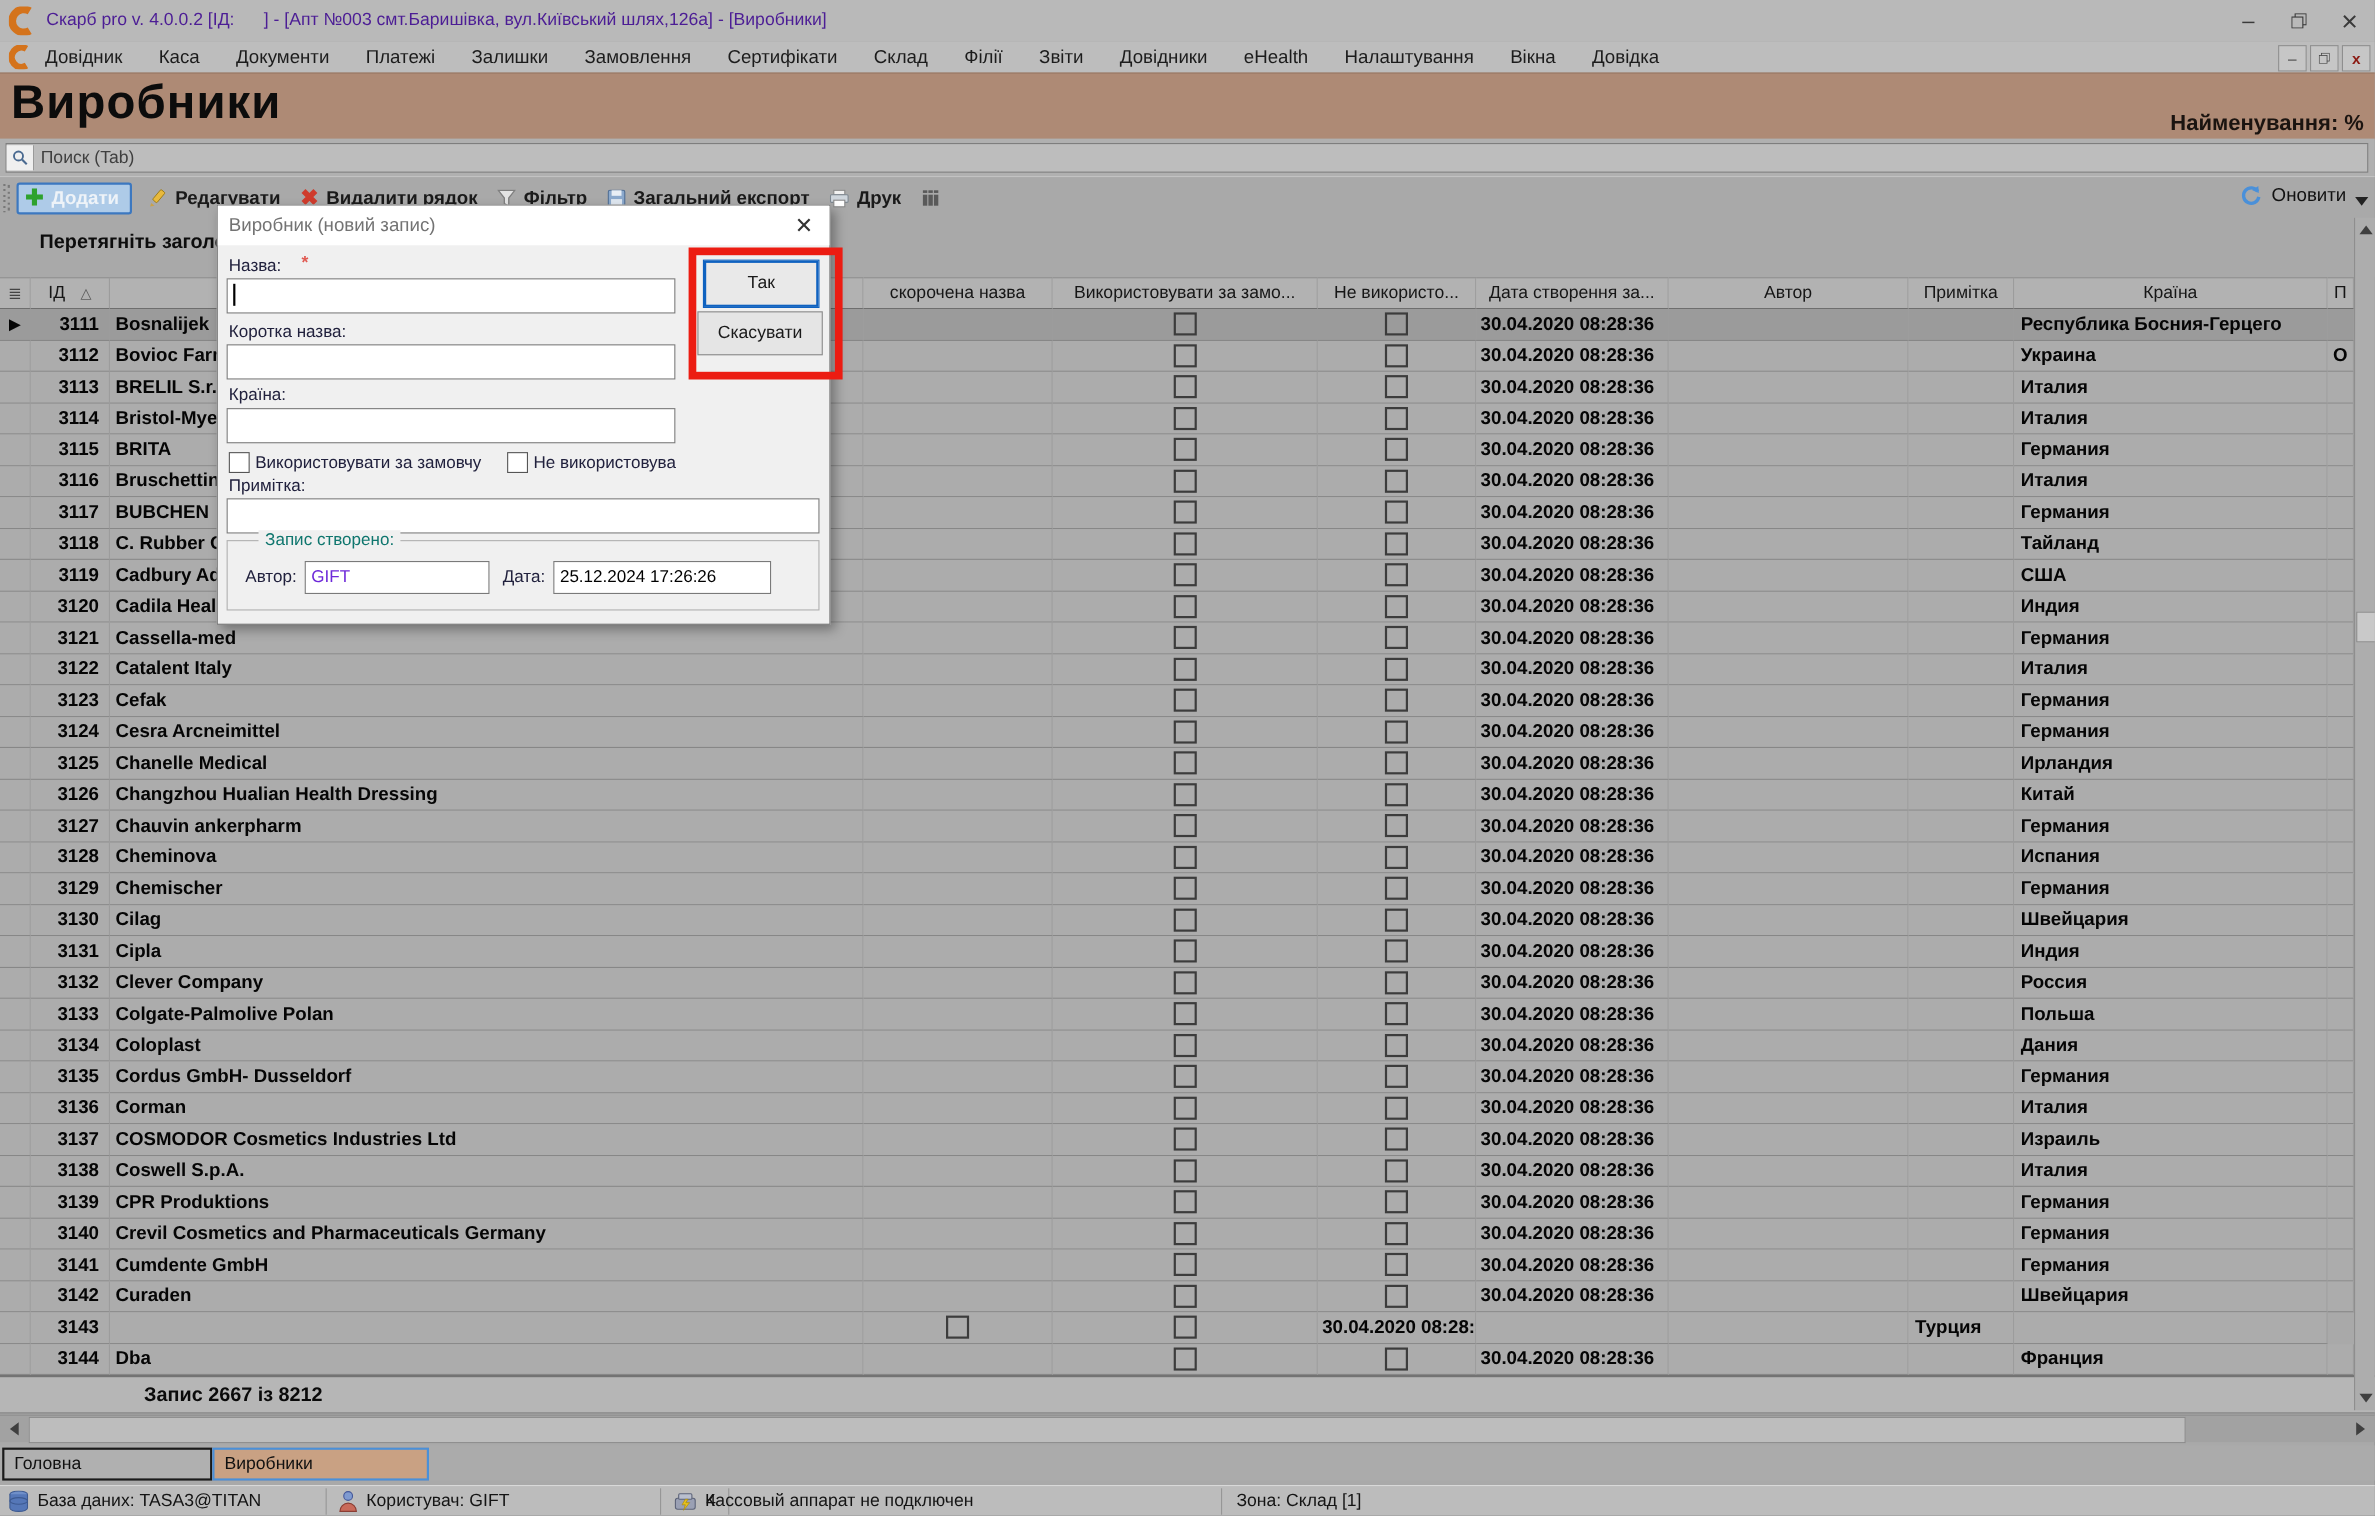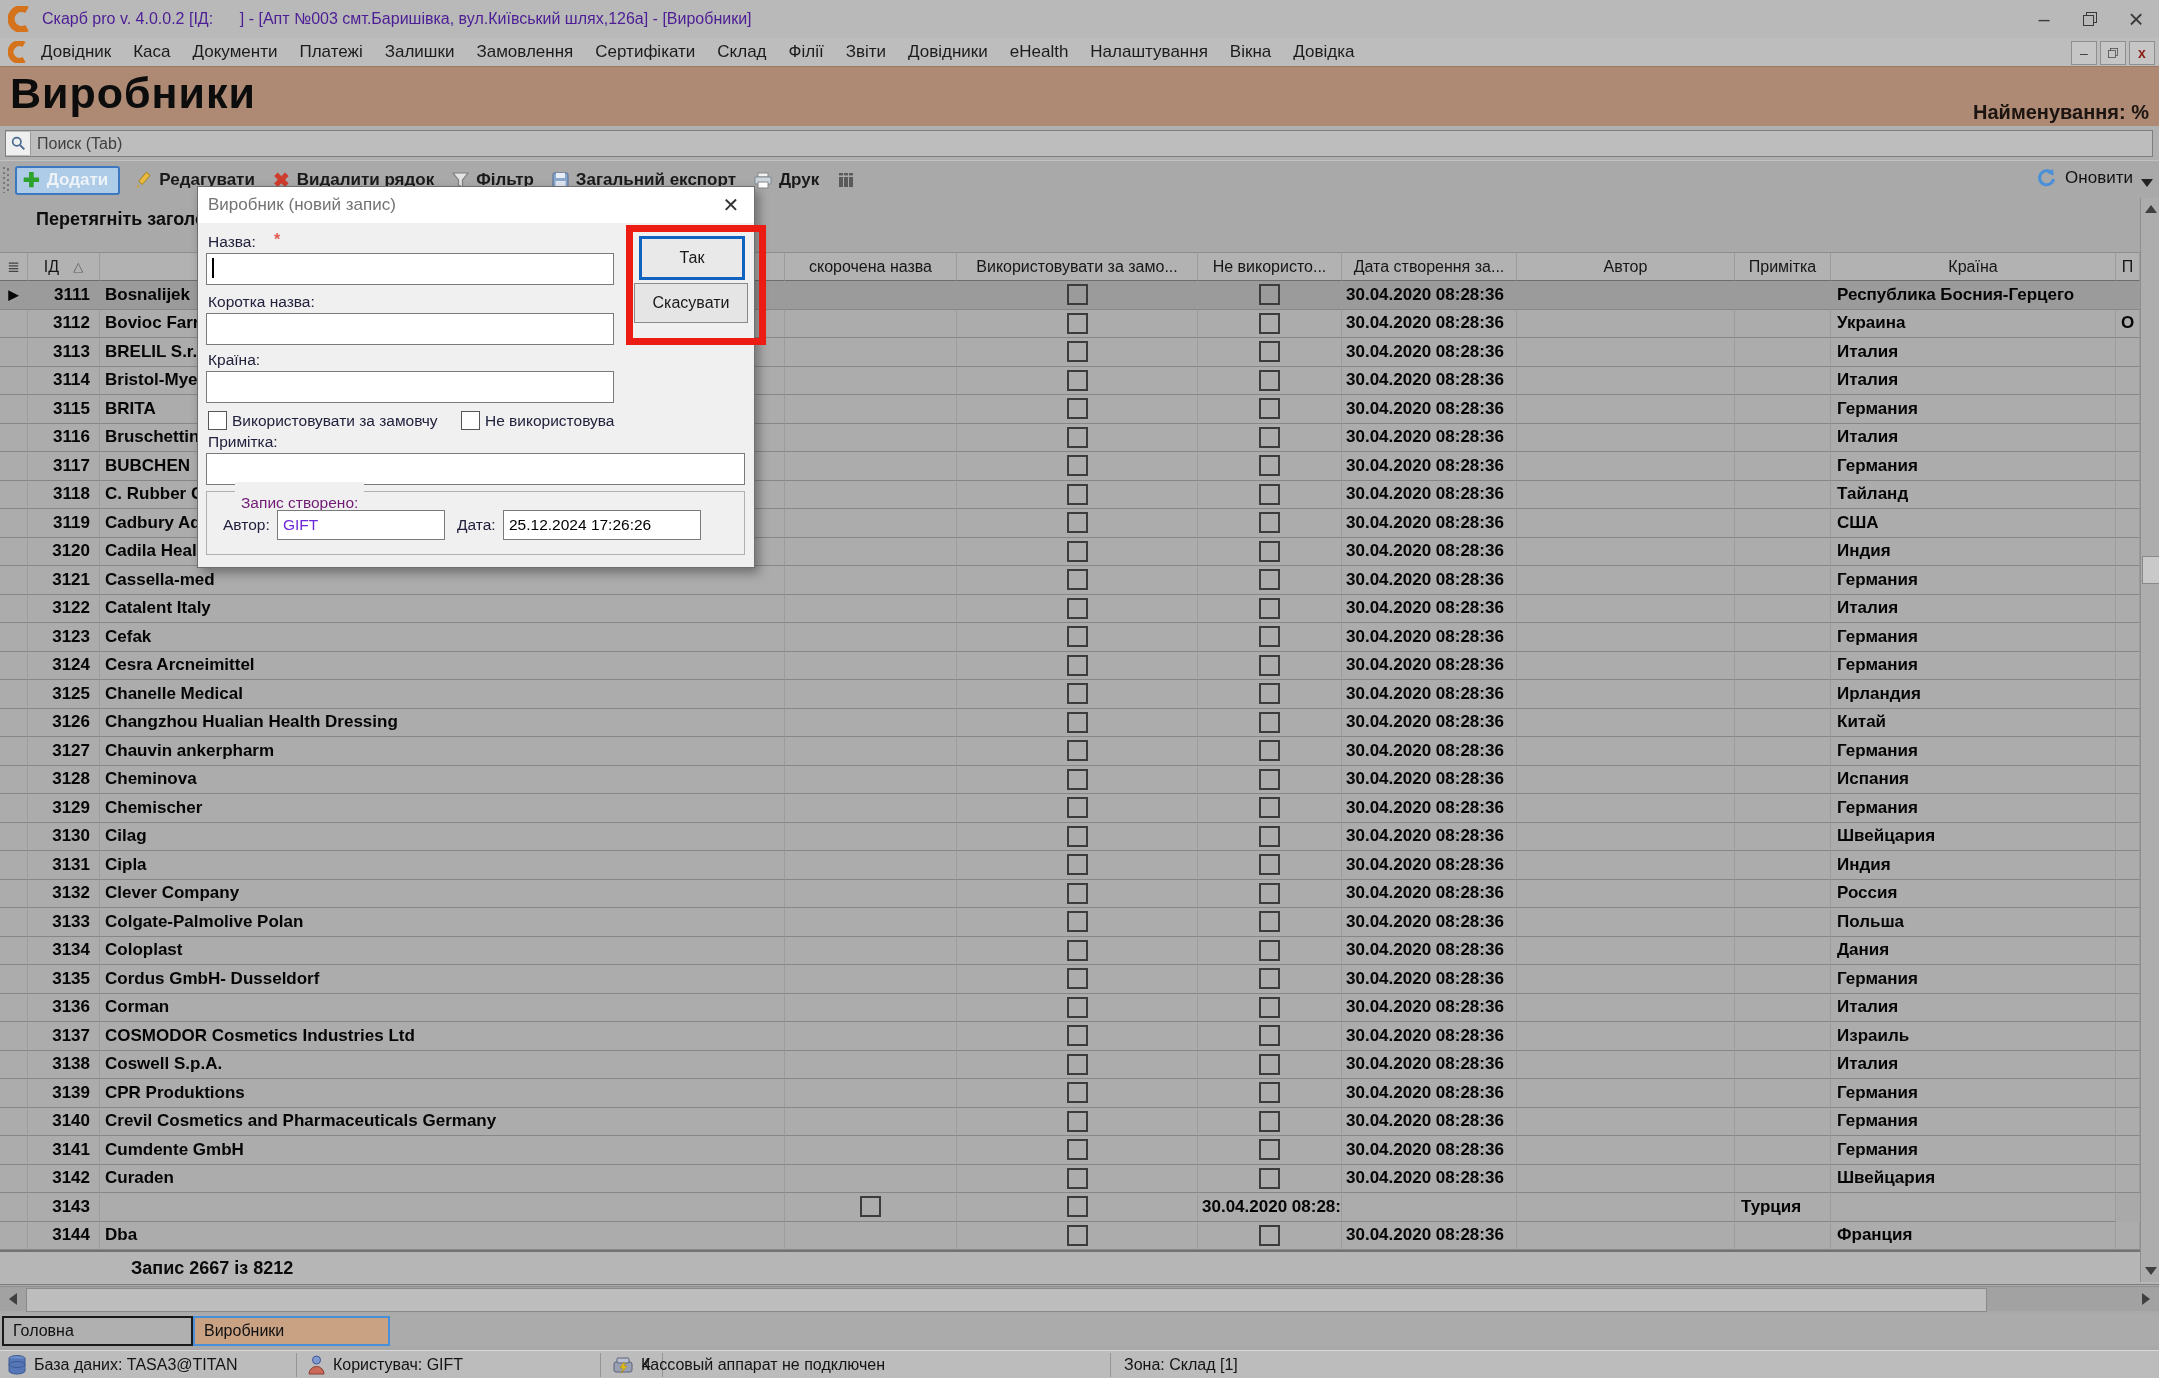--- a/index.html
+++ b/index.html
@@ -119,22 +119,22 @@
   .dinput{position:absolute;background:#fff;border:1px solid #7a7a7a;}
   .caret{position:absolute;left:5px;top:4px;width:1.5px;height:20px;background:#000;}
   .asterisk{position:absolute;left:76px;top:44px;color:#e05a52;font-size:16px;font-weight:bold;}
   .dbtn{position:absolute;display:flex;align-items:center;justify-content:center;font-size:16px;color:#1a1a1a;}
   #btn-ok{left:442px;top:50px;width:100px;height:38px;background:#e9e9e9;border:2px solid #0f62c0;
           box-shadow:0 0 0 1px #0f62c0;}
   #btn-cancel{left:436px;top:96px;width:112px;height:38px;background:#e5e5e5;border:1px solid #8a8a8a;}
   #red-annotation{position:absolute;left:428px;top:38px;width:126px;height:106px;border:7px solid #ec1c12;z-index:45;}
   .dcheck{position:absolute;width:17px;height:17px;background:#fff;border:1.5px solid #555;}
   #groupbox{position:absolute;left:8px;top:304px;width:537px;height:62px;border:1px solid #b0b0b0;}
-  #groupbox legend,.glegend{position:absolute;left:28px;top:-10px;background:#f0f0f0;padding:12px 6px;
-           font-size:15.5px;color:#701a75;}
+  #groupbox legend,.glegend{position:absolute;left:28px;top:-10px;background:#f0f0f0;padding:0 6px;
+           font-size:15.5px;color:#0f766e;}
 
   svg{display:block;}
 </style>
 </head>
 <body>
 
 <div id="screen">
 
   <div class="abs" id="titlebar">
     <span class="appicon">
@@ -154,21 +154,21 @@
       <div class="winbtn" style="font-size:26px;">×</div>
     </div>
   </div>
 
   <div class="abs" id="menubar">
     <span class="appicon" style="width:22px;height:22px;">
       <svg width="22" height="22" viewBox="0 0 26 26">
           <path d="M19 4 A 10.5 10.5 0 1 0 19 22" stroke="#d4731c" stroke-width="7" fill="none"></path>
         </svg>
     </span>
-    <div id="menu-items" style="display:flex;">
+    <div id="menu-items" style="display:flex;gap:11px;">
         <span class="menuitem">Довідник</span>
         <span class="menuitem">Каса</span>
         <span class="menuitem">Документи</span>
         <span class="menuitem">Платежі</span>
         <span class="menuitem">Залишки</span>
         <span class="menuitem">Замовлення</span>
         <span class="menuitem">Сертифікати</span>
         <span class="menuitem">Склад</span>
         <span class="menuitem">Філії</span>
         <span class="menuitem">Звіти</span>

